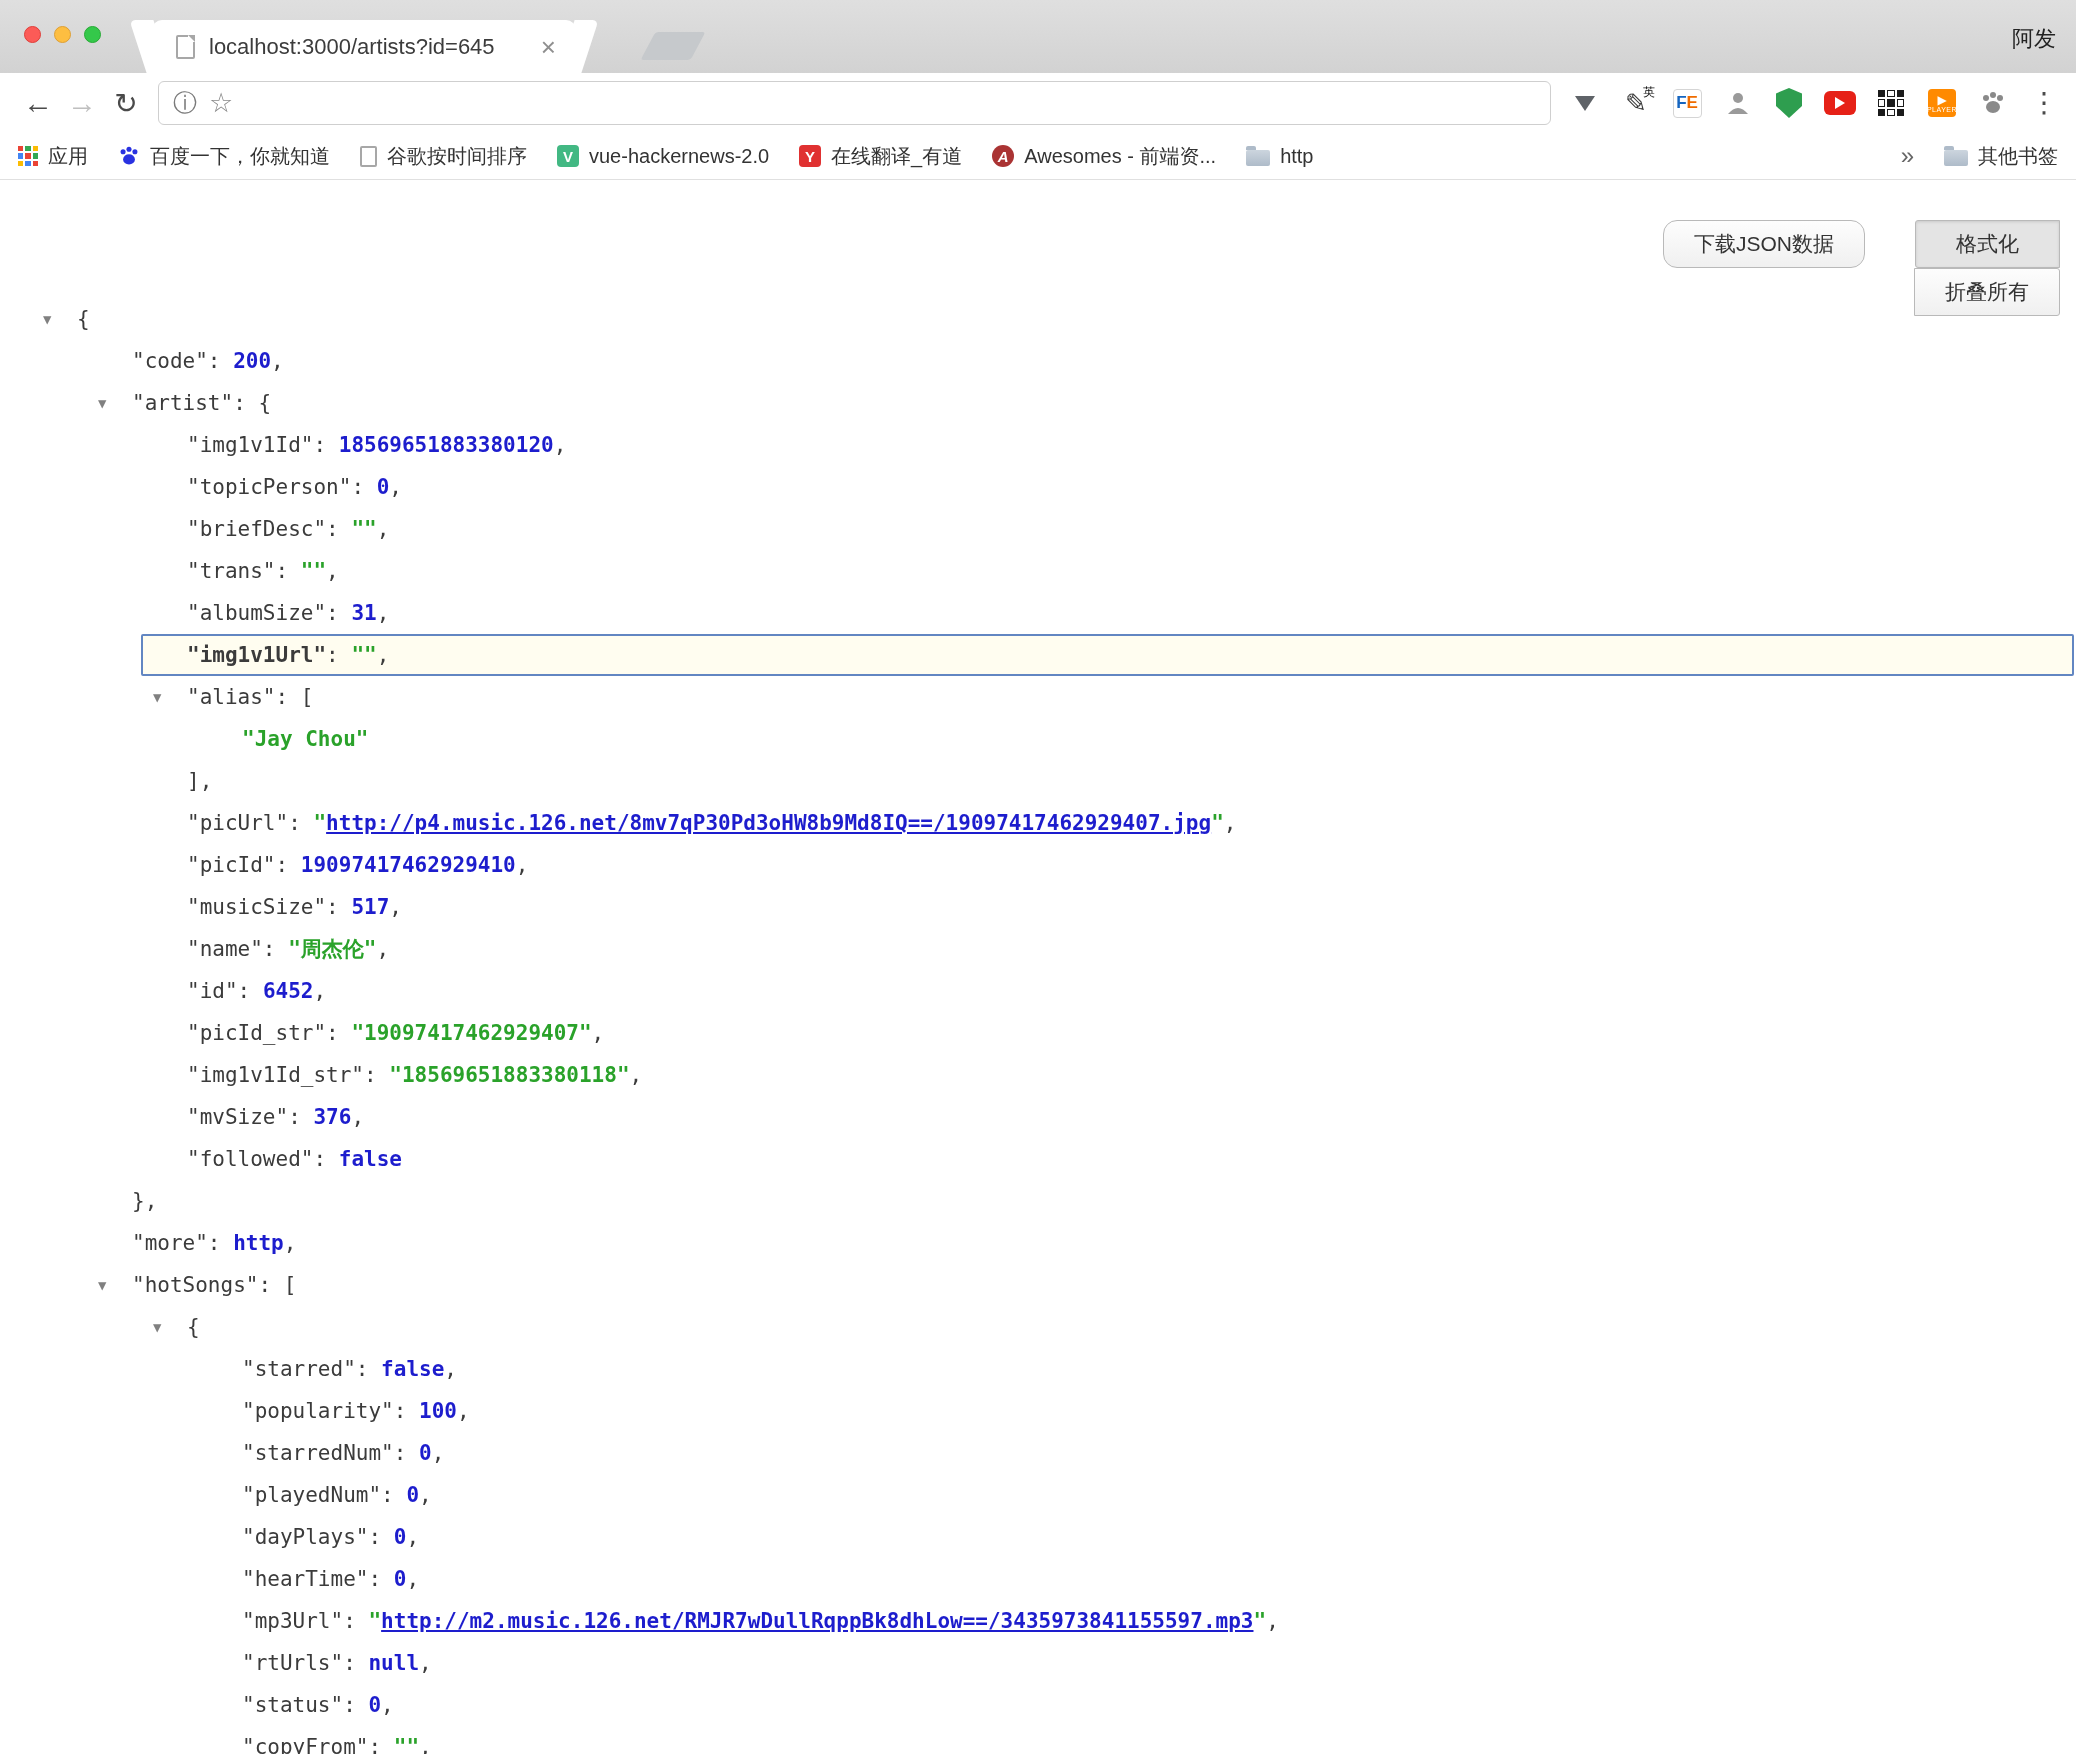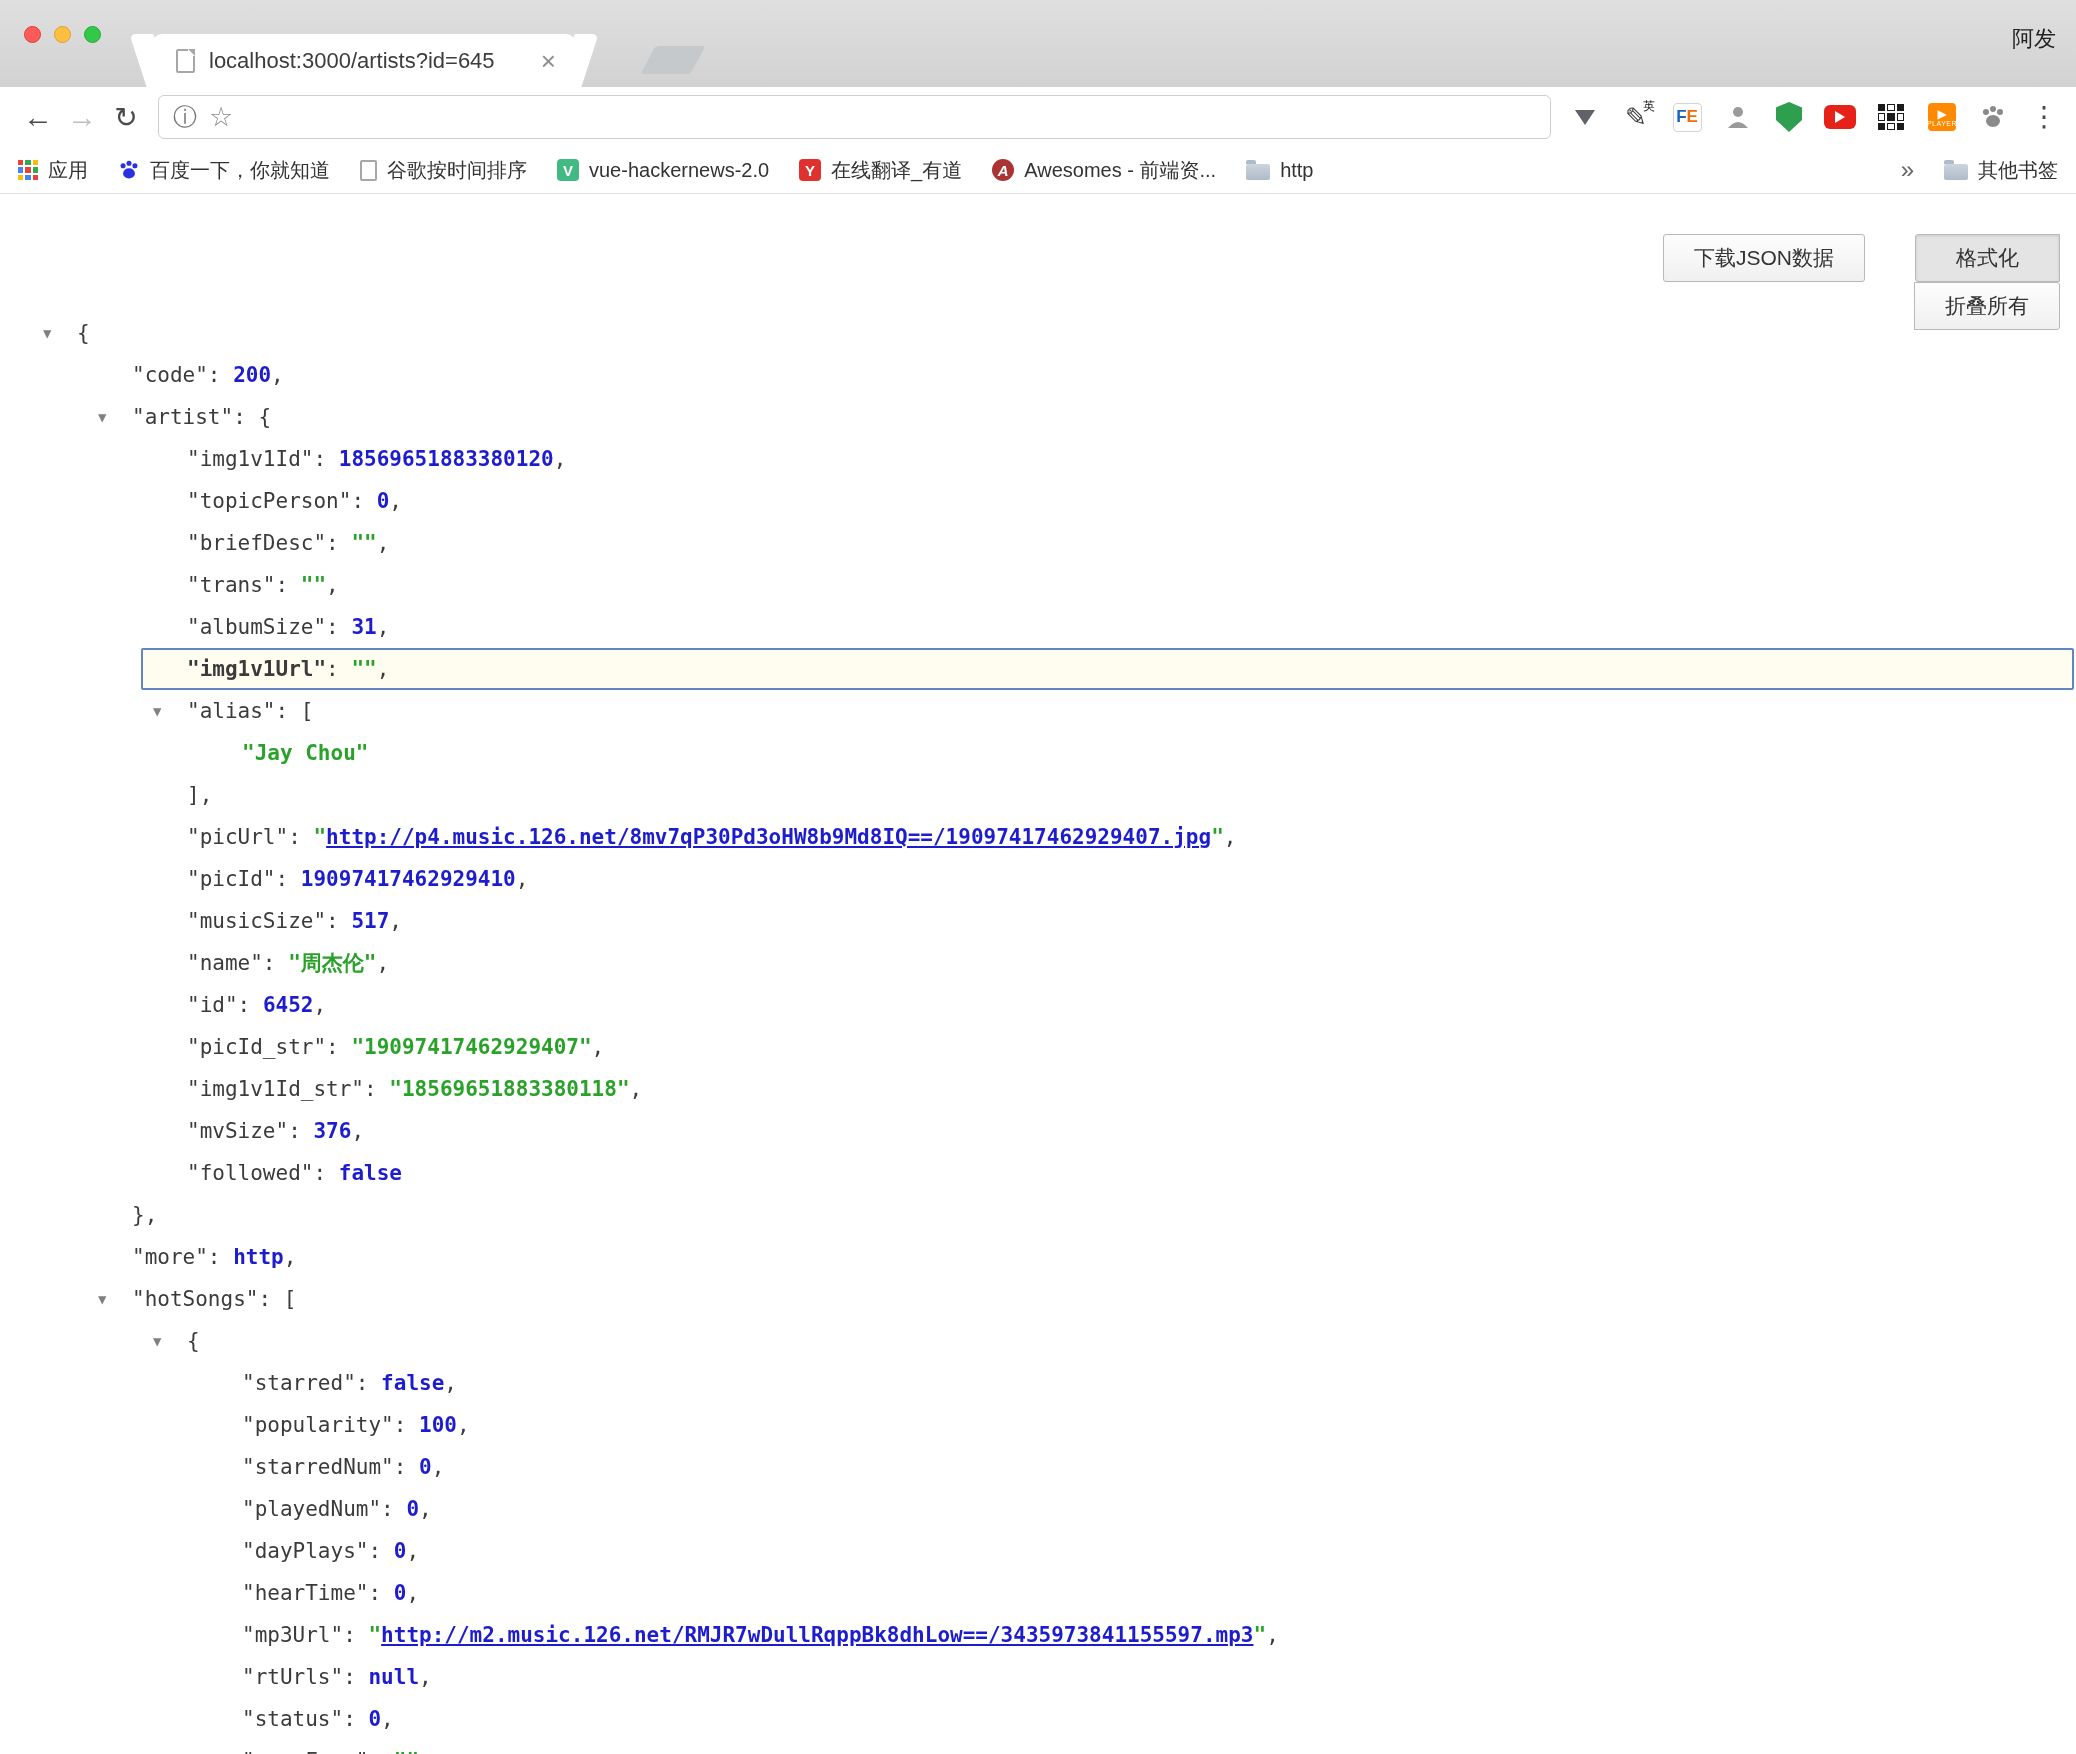--- a/index.html
+++ b/index.html
@@ -1,20 +1,20 @@
 <!DOCTYPE html>
 <html><head>
 <meta charset="utf-8">
 <style>
   * { margin:0; padding:0; box-sizing:border-box; }
   html,body { width:2076px; height:1754px; overflow:hidden; background:#fff;
     font-family:"Liberation Sans", sans-serif; }
 
   
-  .tabbar { position:relative; height:87px; background:linear-gradient(#dfdfdf,#d2d2d2); }
+  .tabbar { position:relative; height:73px; background:linear-gradient(#dfdfdf,#d2d2d2); }
   .traffic { position:absolute; left:24px; top:26px; display:flex; gap:13px; }
   .light { width:17px; height:17px; border-radius:50%; }
   .light.red    { background:#fc5b57; border:1px solid #df3e39; }
   .light.yellow { background:#fdbe41; border:1px solid #de9f34; }
   .light.green  { background:#34c84a; border:1px solid #27aa35; }
   .tab { position:absolute; left:152px; bottom:0; width:424px; height:53px;
     background:#fff; border-radius:10px 10px 0 0; display:flex; align-items:center;
     padding:0 20px 0 24px; }
   .tab::before { content:""; position:absolute; left:-14px; bottom:0; width:24px; height:53px;
     background:#fff; transform:skewX(18deg); border-radius:6px 0 0 0; }
@@ -89,21 +89,21 @@
     border-radius:2px; position:relative; margin-top:4px; }
   .folder::before { content:""; position:absolute; top:-4px; left:0; width:10px; height:4px;
     background:#aebbc9; border-radius:2px 2px 0 0; }
   .bm-spacer { flex:1; }
   .overflow-chevron { font-size:24px; color:#666; }
 
   
   .content { padding-top:40px; }
   .action-row { display:flex; justify-content:flex-end; gap:50px; padding-right:16px; height:48px; }
   .btn { height:48px; line-height:46px; padding:0 30px; font-size:21px; color:#333;
-    background:linear-gradient(#fdfdfd,#f0f0f0); border:1px solid #b9b9b9; border-radius:3px;
+    background:linear-gradient(#fdfdfd,#f0f0f0); border:1px solid #b9b9b9; border-radius:14px;
     cursor:pointer; }
   .seg-group { display:flex;flex-direction:column; }
   .seg-group .btn { border-radius:0; }
   .seg-group .btn:first-child { border-radius:3px 0 0 3px; background:#e4e4e4;
     box-shadow:inset 0 1px 3px rgba(0,0,0,.12); }
   .seg-group .btn:last-child { border-radius:0 3px 3px 0; margin-left:-1px;text-align:center; }
 
   
   .json-viewer { margin-top:30px; font-family:"DejaVu Sans Mono", monospace; font-size:21px; }
   .json-line { position:relative; height:42px; line-height:42px; display:flex; }

